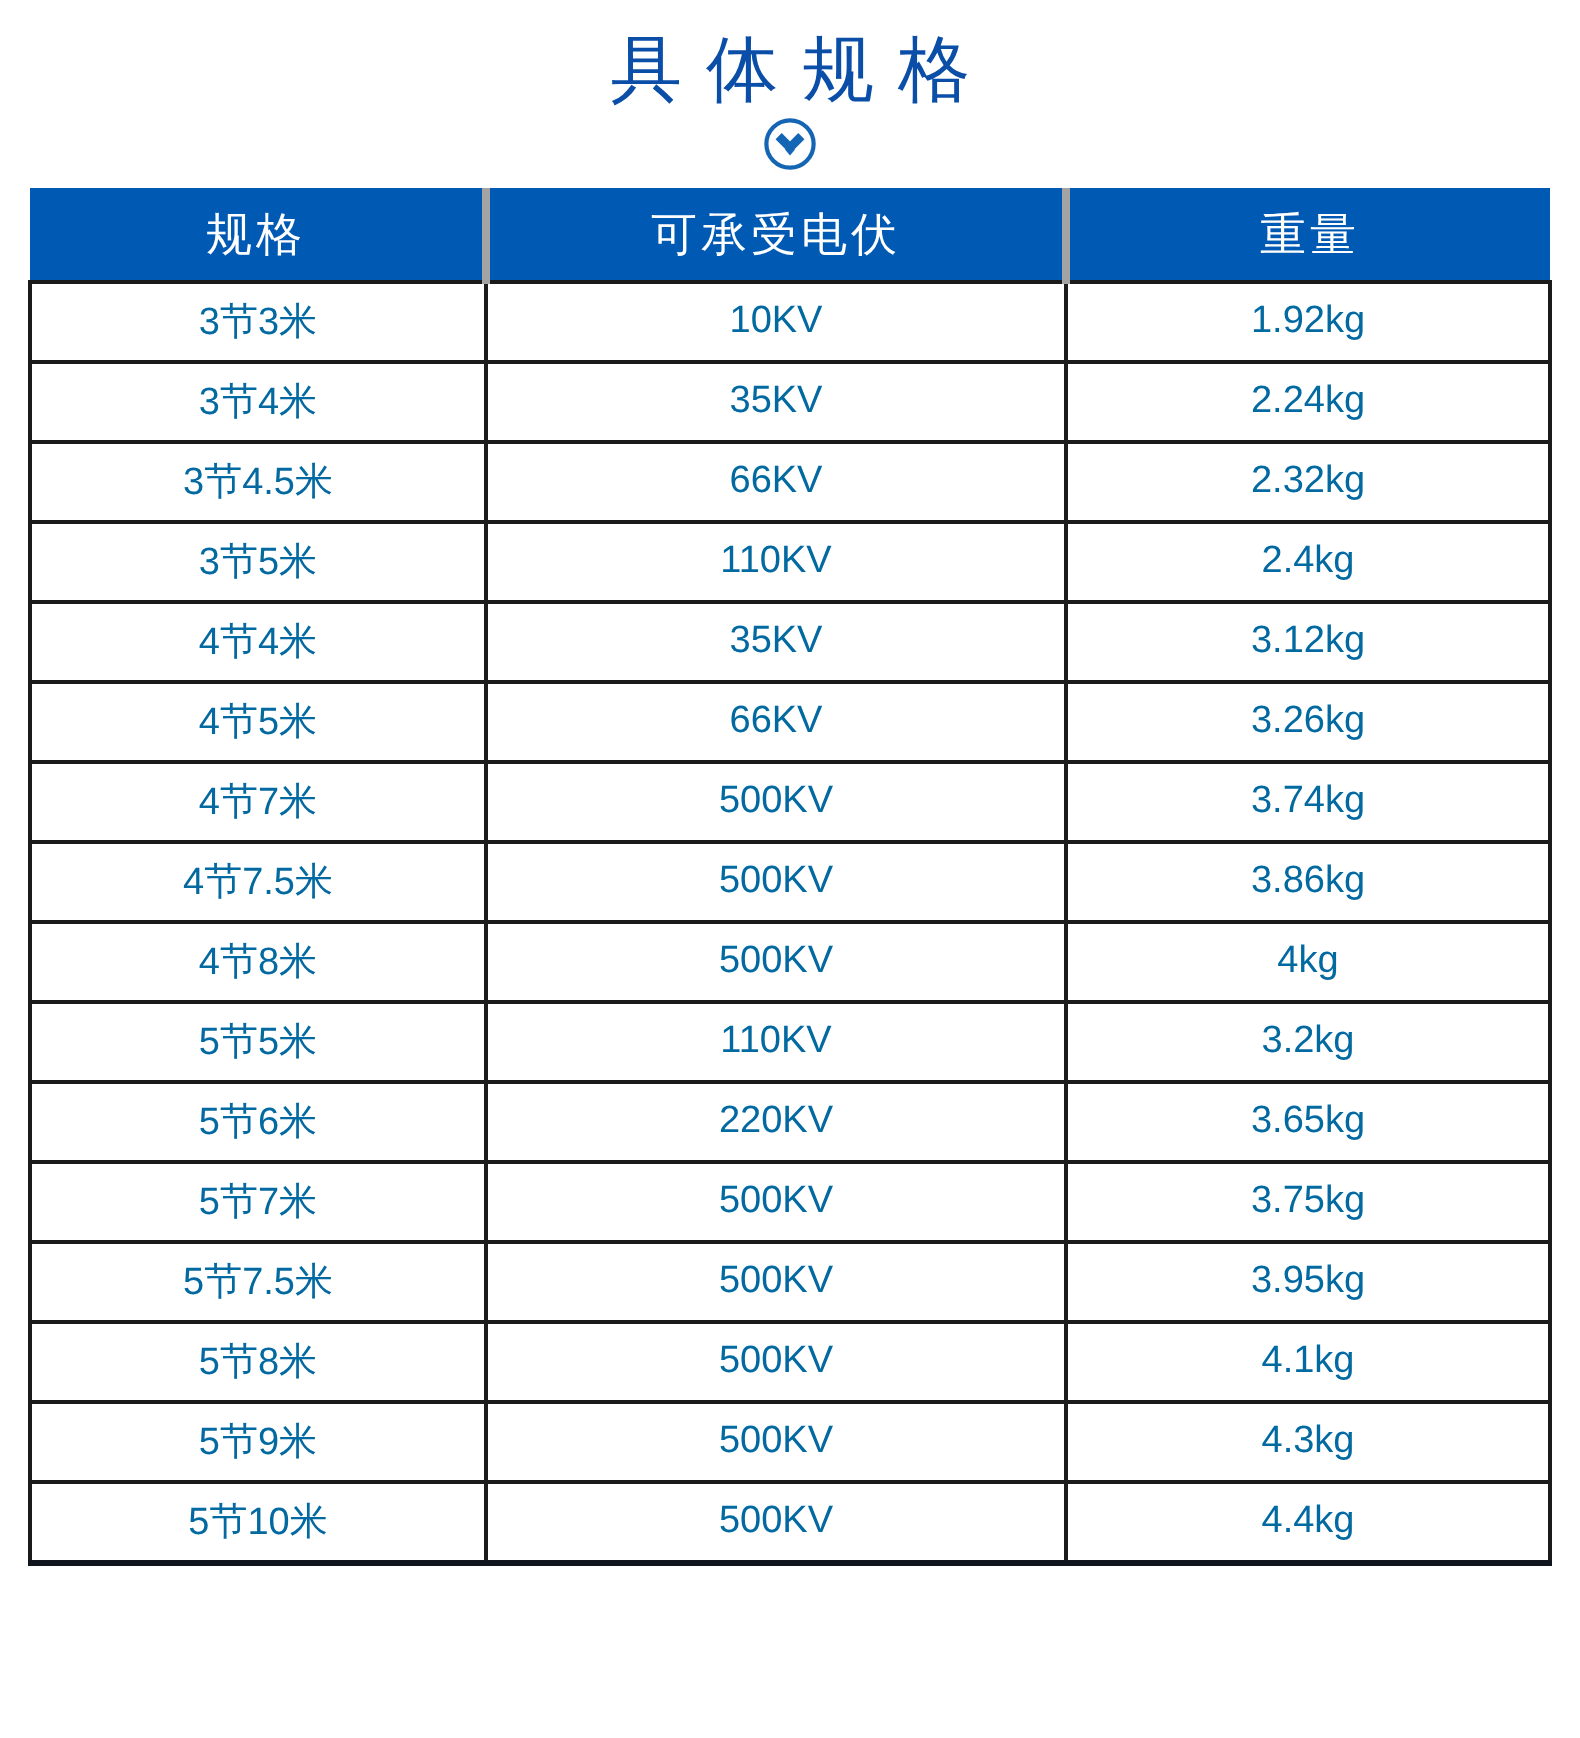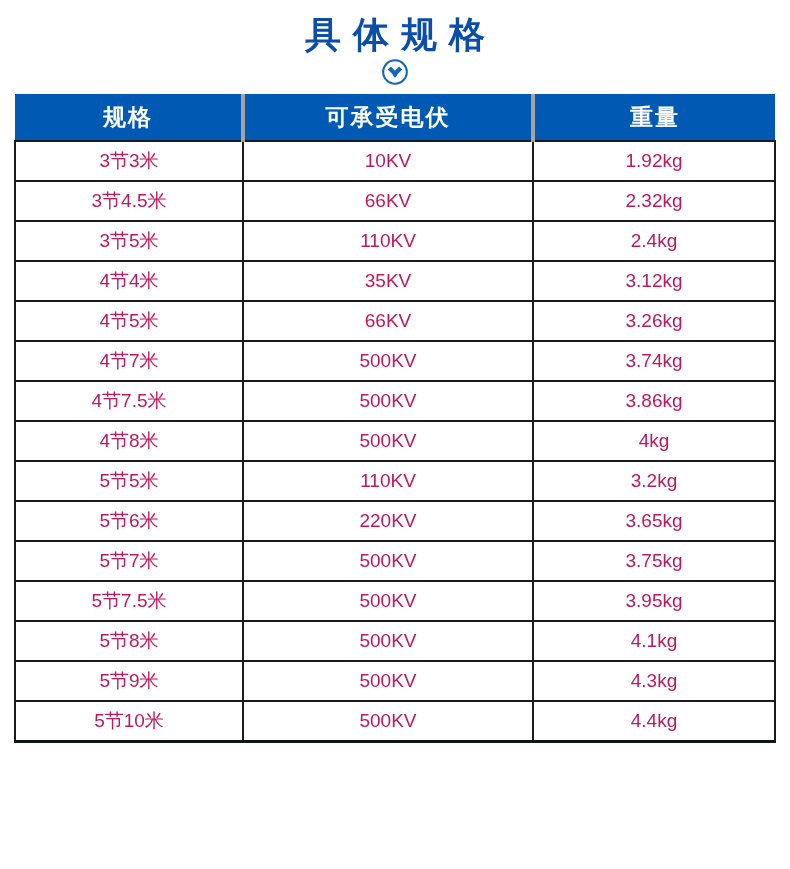--- a/index.html
+++ b/index.html
@@ -13,21 +13,21 @@
     width: 790px;
     height: 869px;
     background: #ffffff;
     overflow: hidden;
   }
   .title {
     margin: 14px 0 0 0;
     text-align: center;
     color: #0b4ea8;
     font-size: 36px;
-    font-weight: bold;
+    font-weight: normal;
     letter-spacing: 12px;
     text-indent: 12px;
     line-height: 42px;
   }
   .icon-wrap {
     text-align: center;
     height: 30px;
     margin-top: 2px;
   }
   .icon-wrap svg { display: inline-block; }
@@ -37,34 +37,34 @@
     width: 760px;
     margin: 6px auto 0 auto;
   }
   col.c1 { width: 228px; }
   col.c2 { width: 290px; }
   col.c3 { width: 242px; }
   thead th {
     background: #0059b2;
     color: #ffffff;
     font-size: 23px;
-    font-weight: bold;
+    font-weight: normal;
     height: 44px;
     border: none;
     text-align: center;
     letter-spacing: 2px;
   }
   thead th + th { border-left: 4px solid #a3a3a3; }
   tbody td {
     border: 2px solid #1b1b1b;
     height: 36px;
     text-align: center;
     vertical-align: middle;
     font-size: 19px;
-    color: #be185d;
+    color: #0369a1;
   }
   tbody tr:last-child td { border-bottom: 3px solid #10141c; }
 </style>
 </head>
 <body>
 
 <div class="page">
 
   <h1 class="title">具体规格</h1>
 
@@ -88,20 +88,25 @@
         <th>可承受电伏</th>
         <th>重量</th>
       </tr>
     </thead>
     <tbody>
 
     <tr>
           <td>3节3米</td>
           <td>10KV</td>
           <td>1.92kg</td>
+        </tr>
+        <tr>
+          <td>3节4米</td>
+          <td>35KV</td>
+          <td>2.24kg</td>
         </tr>
         <tr>
           <td>3节4.5米</td>
           <td>66KV</td>
           <td>2.32kg</td>
         </tr>
         <tr>
           <td>3节5米</td>
           <td>110KV</td>
           <td>2.4kg</td>

